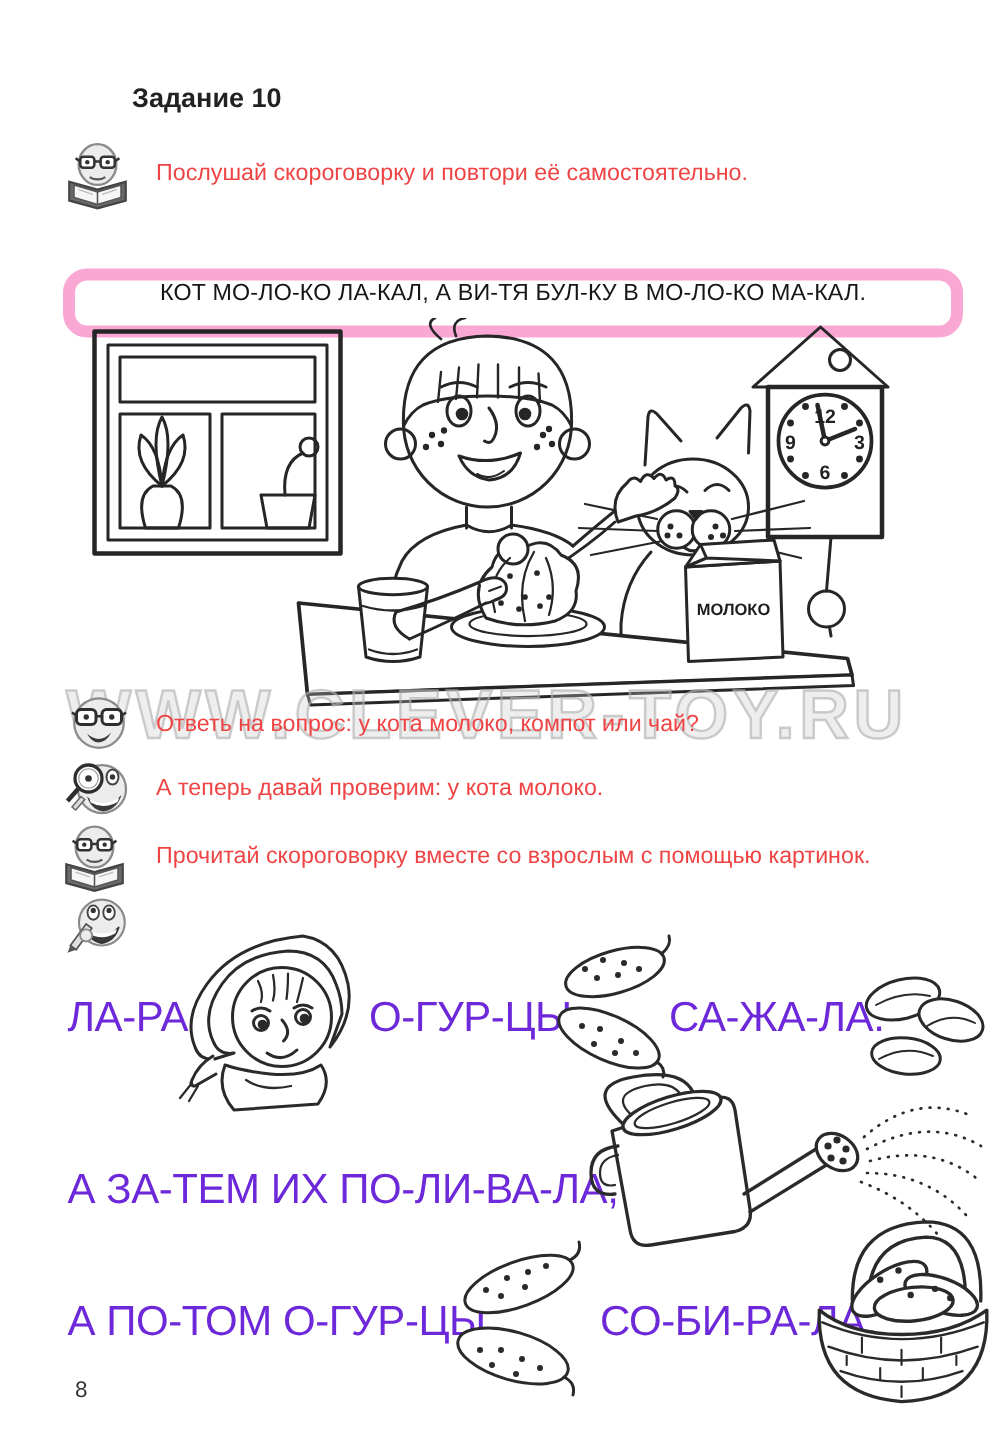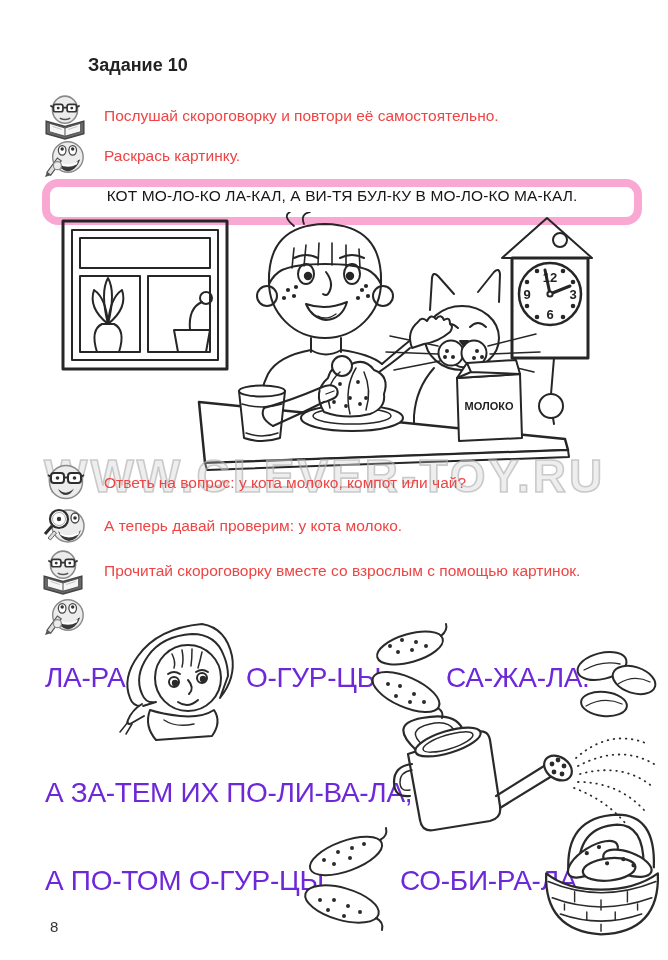--- a/index.html
+++ b/index.html
@@ -41,37 +41,20 @@
         <path d="M19 23 Q24 26 29 23" stroke="#555" stroke-width="1.4" fill="none"></path>
         <path d="M6 26 L24 31 L42 26 L42 38 L24 43 L6 38 Z" fill="#6a6a6a" stroke="#444" stroke-width="1.4"></path>
         <path d="M9 28 L24 32.5 L39 28 L39 36 L24 40.5 L9 36 Z" fill="#f6f6f6" stroke="#555" stroke-width="1"></path>
         <path d="M24 32.5 L24 40.5" stroke="#555" stroke-width="1"></path>
         <path d="M12 31 L21 34 M27 34 L36 31" stroke="#bbb" stroke-width="0.8"></path>
       </svg>
     </span>
     <span class="instr-text" style="top:13px;">Послушай скороговорку и повтори её самостоятельно.</span>
   </div>
 
-  <div class="instr-row z4" style="top:137px;">
-    <span class="instr-icon" style="left:42px;top:0;width:48px;height:42px;">
-      <svg viewBox="0 0 48 44" width="48" height="42">
-        <circle cx="26" cy="21" r="16" fill="#ececec" stroke="#8a8a8a" stroke-width="1.5"></circle>
-        <ellipse cx="20" cy="14" rx="4" ry="5" fill="#fff" stroke="#444" stroke-width="1.3"></ellipse>
-        <ellipse cx="31" cy="14" rx="4" ry="5" fill="#fff" stroke="#444" stroke-width="1.3"></ellipse>
-        <circle cx="20" cy="12.5" r="1.8" fill="#333"></circle>
-          <circle cx="31" cy="12.5" r="1.8" fill="#333"></circle>
-        <path d="M14 24 Q26 37 38 24 Q35 34 26 35.5 Q17 34 14 24 Z" fill="#3a3a3a" stroke="#333" stroke-width="1"></path>
-        <path d="M15.5 25.5 Q26 32 36.5 25.5 L35.5 28.5 Q26 34 16.5 28.5 Z" fill="#fff"></path>
-        <polygon points="4,37 15,22 19,25 8,40" fill="#e0e0e0" stroke="#555" stroke-width="1.2"></polygon>
-        <polygon points="4,37 8,40 2,42" fill="#555"></polygon>
-        <circle cx="15" cy="30" r="4.2" fill="#ececec" stroke="#8a8a8a" stroke-width="1.3"></circle>
-      </svg>
-    </span>
-    <span class="instr-text" style="top:10px;">Раскрась картинку.</span>
-  </div>
 
   <div class="twister-box">
     <span class="twister-text">КОТ МО-ЛО-КО ЛА-КАЛ, А ВИ-ТЯ БУЛ-КУ В МО-ЛО-КО МА-КАЛ.</span>
   </div>
 
   <div class="scene">
     <svg viewBox="0 0 620 260" width="620" height="260">
       <g fill="none" stroke="#262626" stroke-width="2" stroke-linecap="round" stroke-linejoin="round">
 
         <g>

